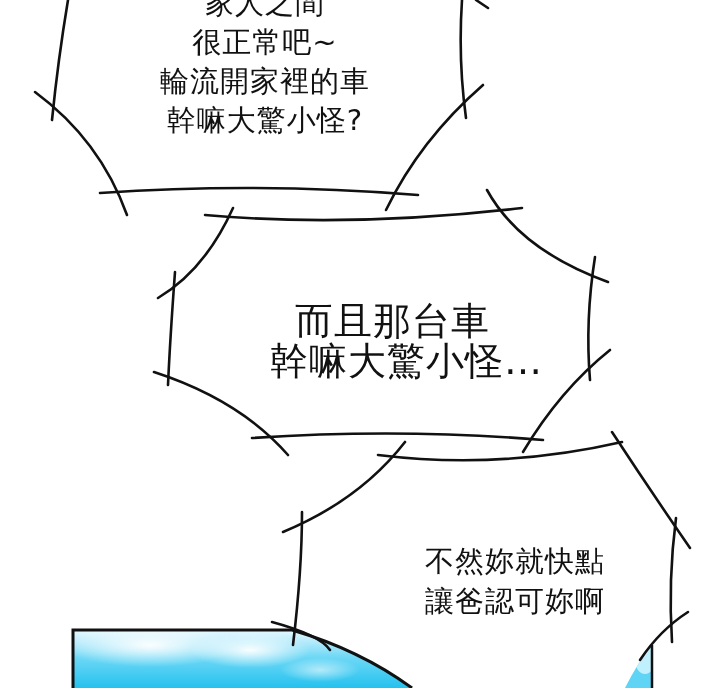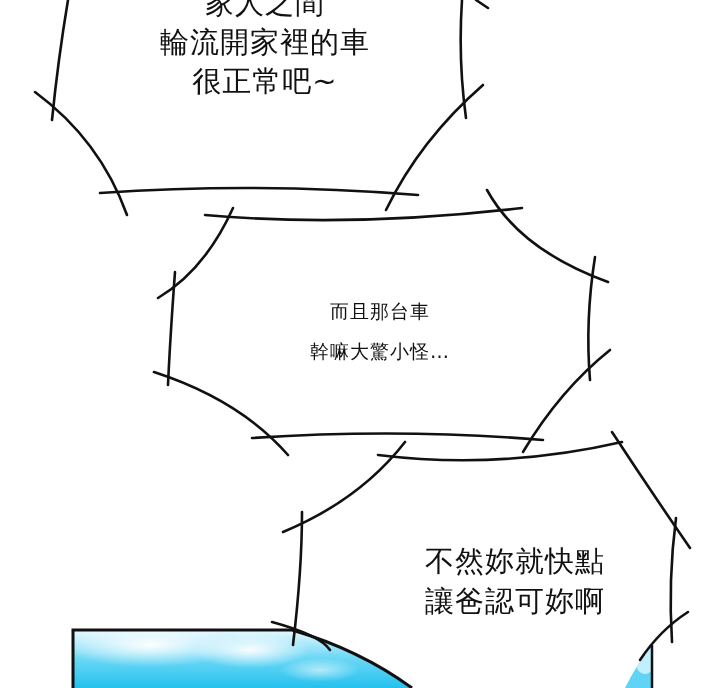--- a/index.html
+++ b/index.html
@@ -8,21 +8,21 @@
     svg.art { position: absolute; left: 0; top: 0; width: 720px; height: 688px; }
     .bubble-text {
       position: absolute;
       font-family: "DejaVu Sans", "Liberation Sans", sans-serif;
       color: #111111;
       text-align: center;
       white-space: nowrap;
     }
     .bubble-text .line { display: block; }
     #t1 { left: 130px; top: -16px; width: 270px; font-size: 29px; line-height: 39px; letter-spacing: 1px; }
-    #t2 { left: 270px; top: 291px; width: 220px; font-size: 19px; line-height: 40px; letter-spacing: 1px; }
+    #t2 { left: 270px; top: 301px; width: 220px; font-size: 38px; line-height: 40px; letter-spacing: 1px; text-align: right; }
     #t3 { left: 385px; top: 541px; width: 220px; font-size: 29px; line-height: 40px; letter-spacing: 1px; text-align: right; }
   </style>
 </head>
 <body>
 
 <div class="page">
 
   <svg class="art" viewBox="0 0 720 688">
     <defs>
       <linearGradient id="skyGrad" x1="0" y1="0" x2="0" y2="1">
@@ -86,22 +86,23 @@
       <path d="M302 512 Q302 570 293 645"></path>
       <path d="M272 622 Q320 635 330 650"></path>
       <path d="M612 432 Q650 490 690 548"></path>
       <path d="M676 518 Q668 580 672 642"></path>
       <path d="M688 612 Q660 630 640 660"></path>
     </g>
   </svg>
 
   <div id="t1" class="bubble-text">
     <span class="line">家人之間</span>
+    <span class="line">很正常吧~</span>
     <span class="line">輪流開家裡的車</span>
-    <span class="line">很正常吧~</span>
+    <span class="line">幹嘛大驚小怪?</span>
   </div>
 
   <div id="t2" class="bubble-text">
     <span class="line">而且那台車</span>
     <span class="line">幹嘛大驚小怪…</span>
   </div>
 
   <div id="t3" class="bubble-text">
     <span class="line">不然妳就快點</span>
     <span class="line">讓爸認可妳啊</span>

